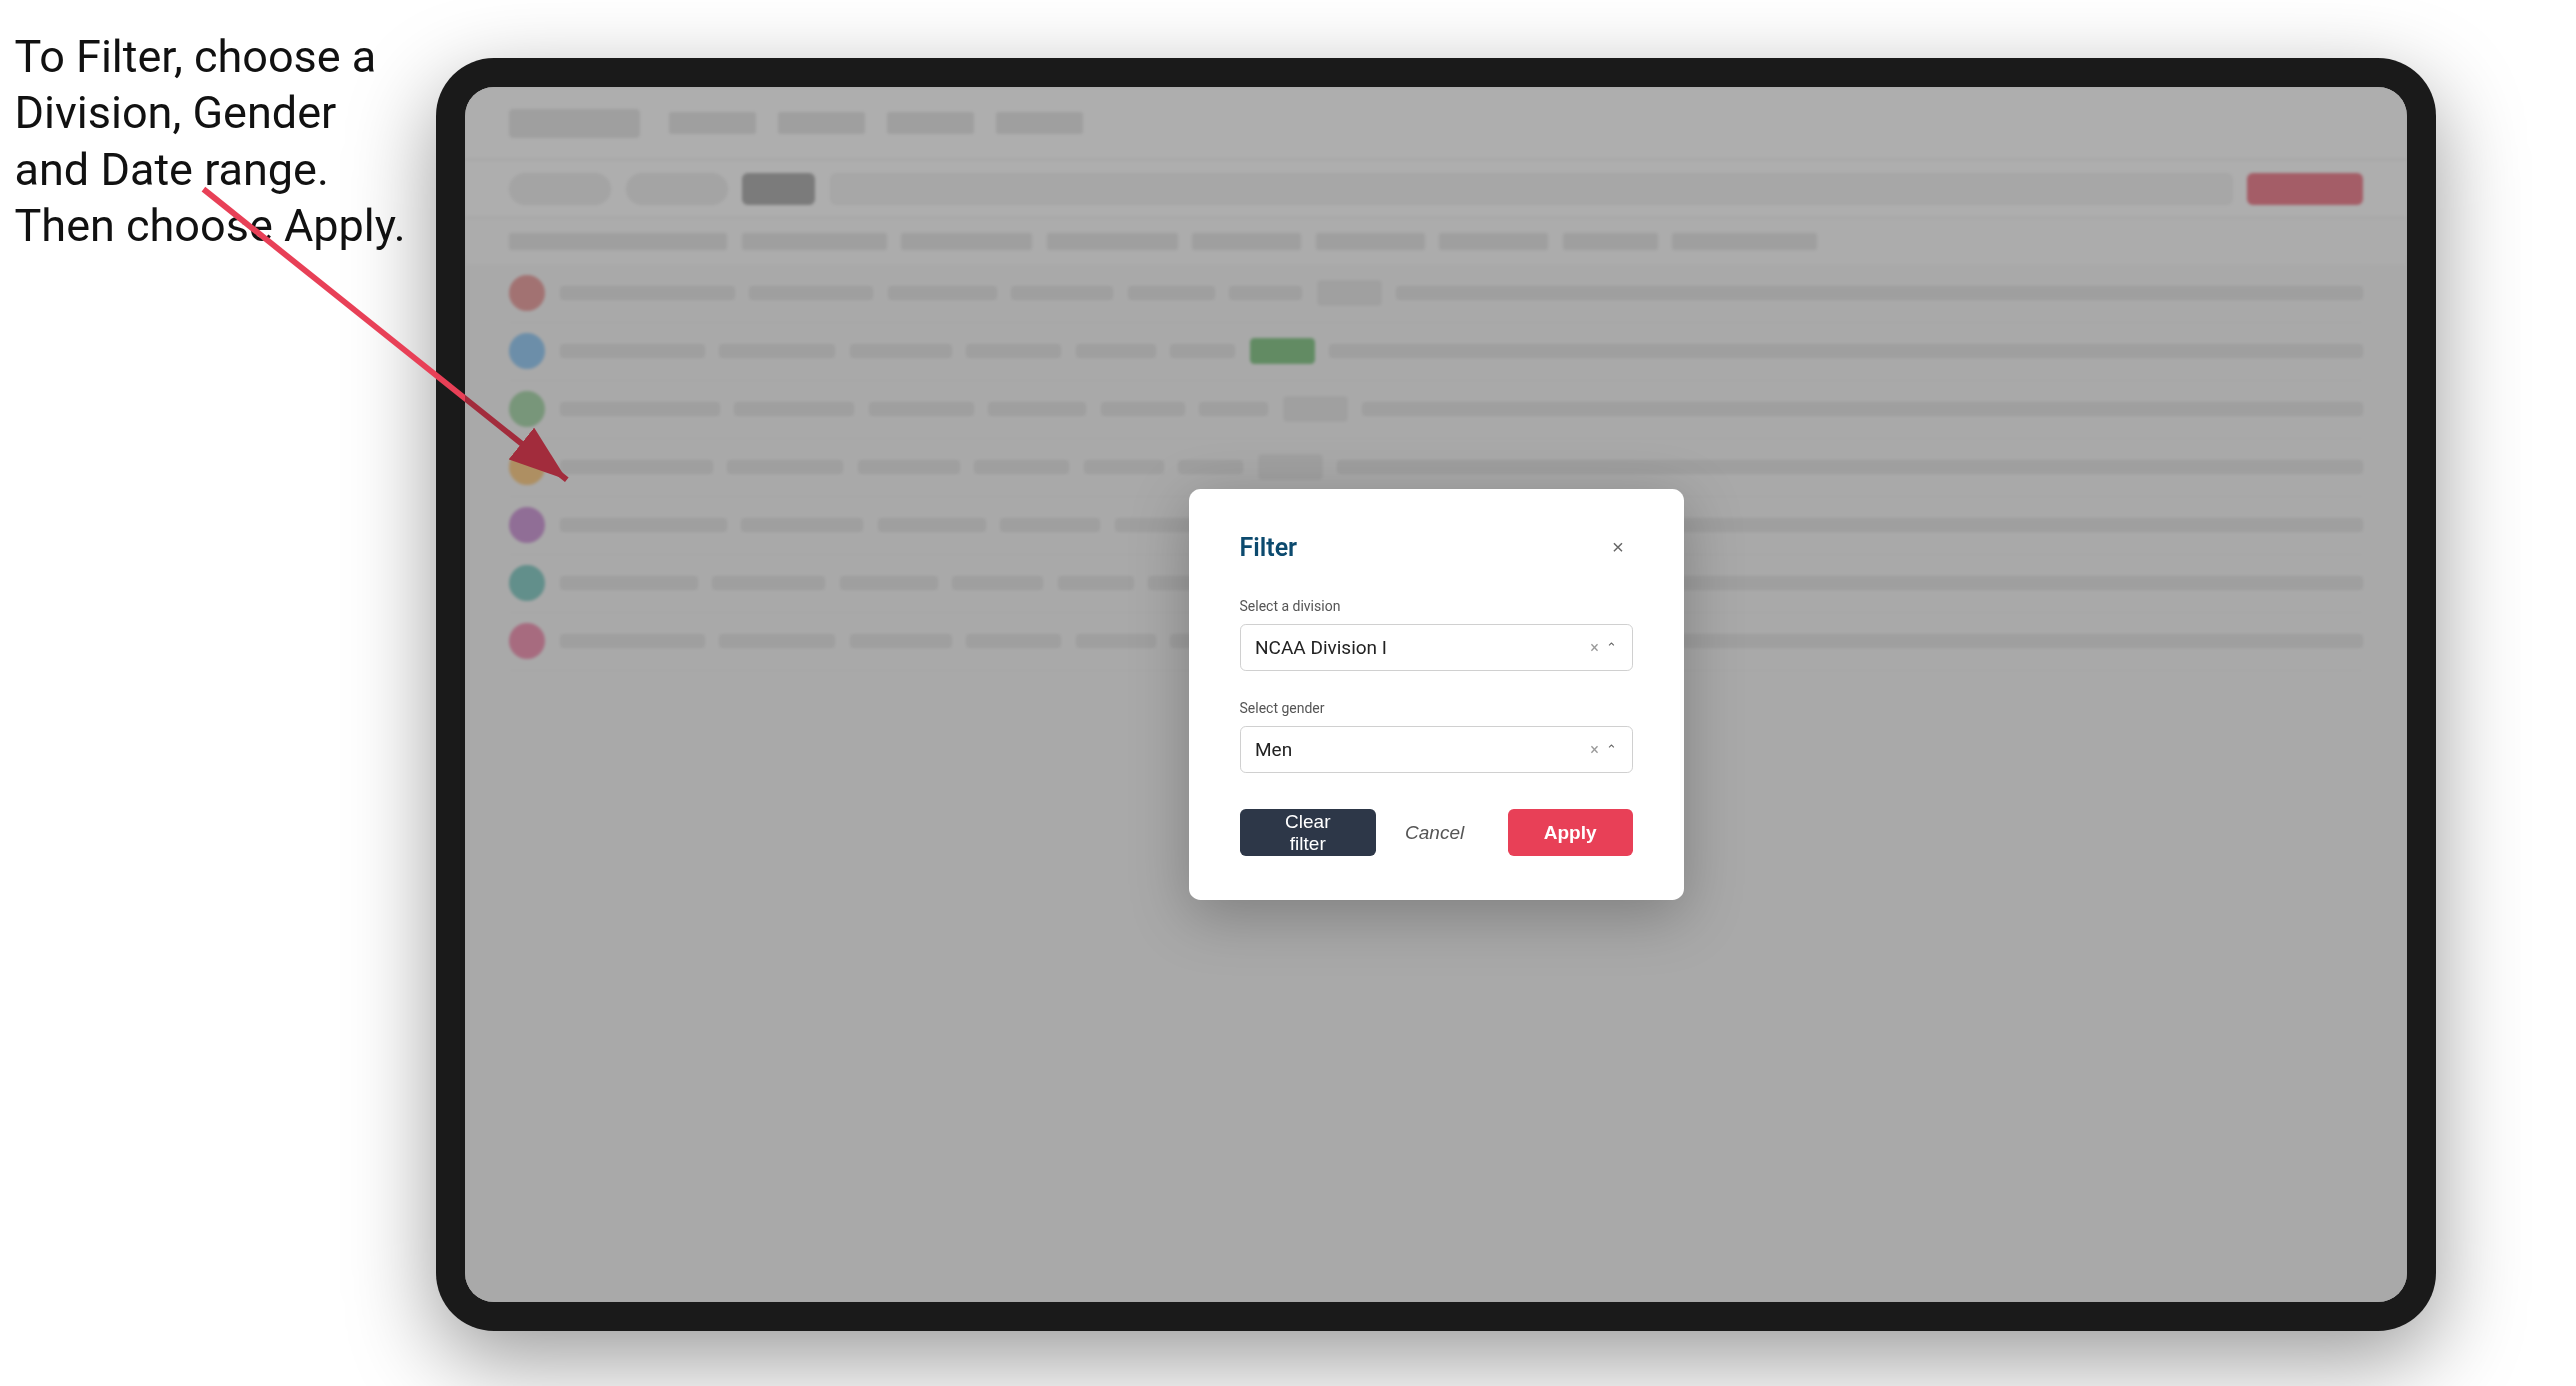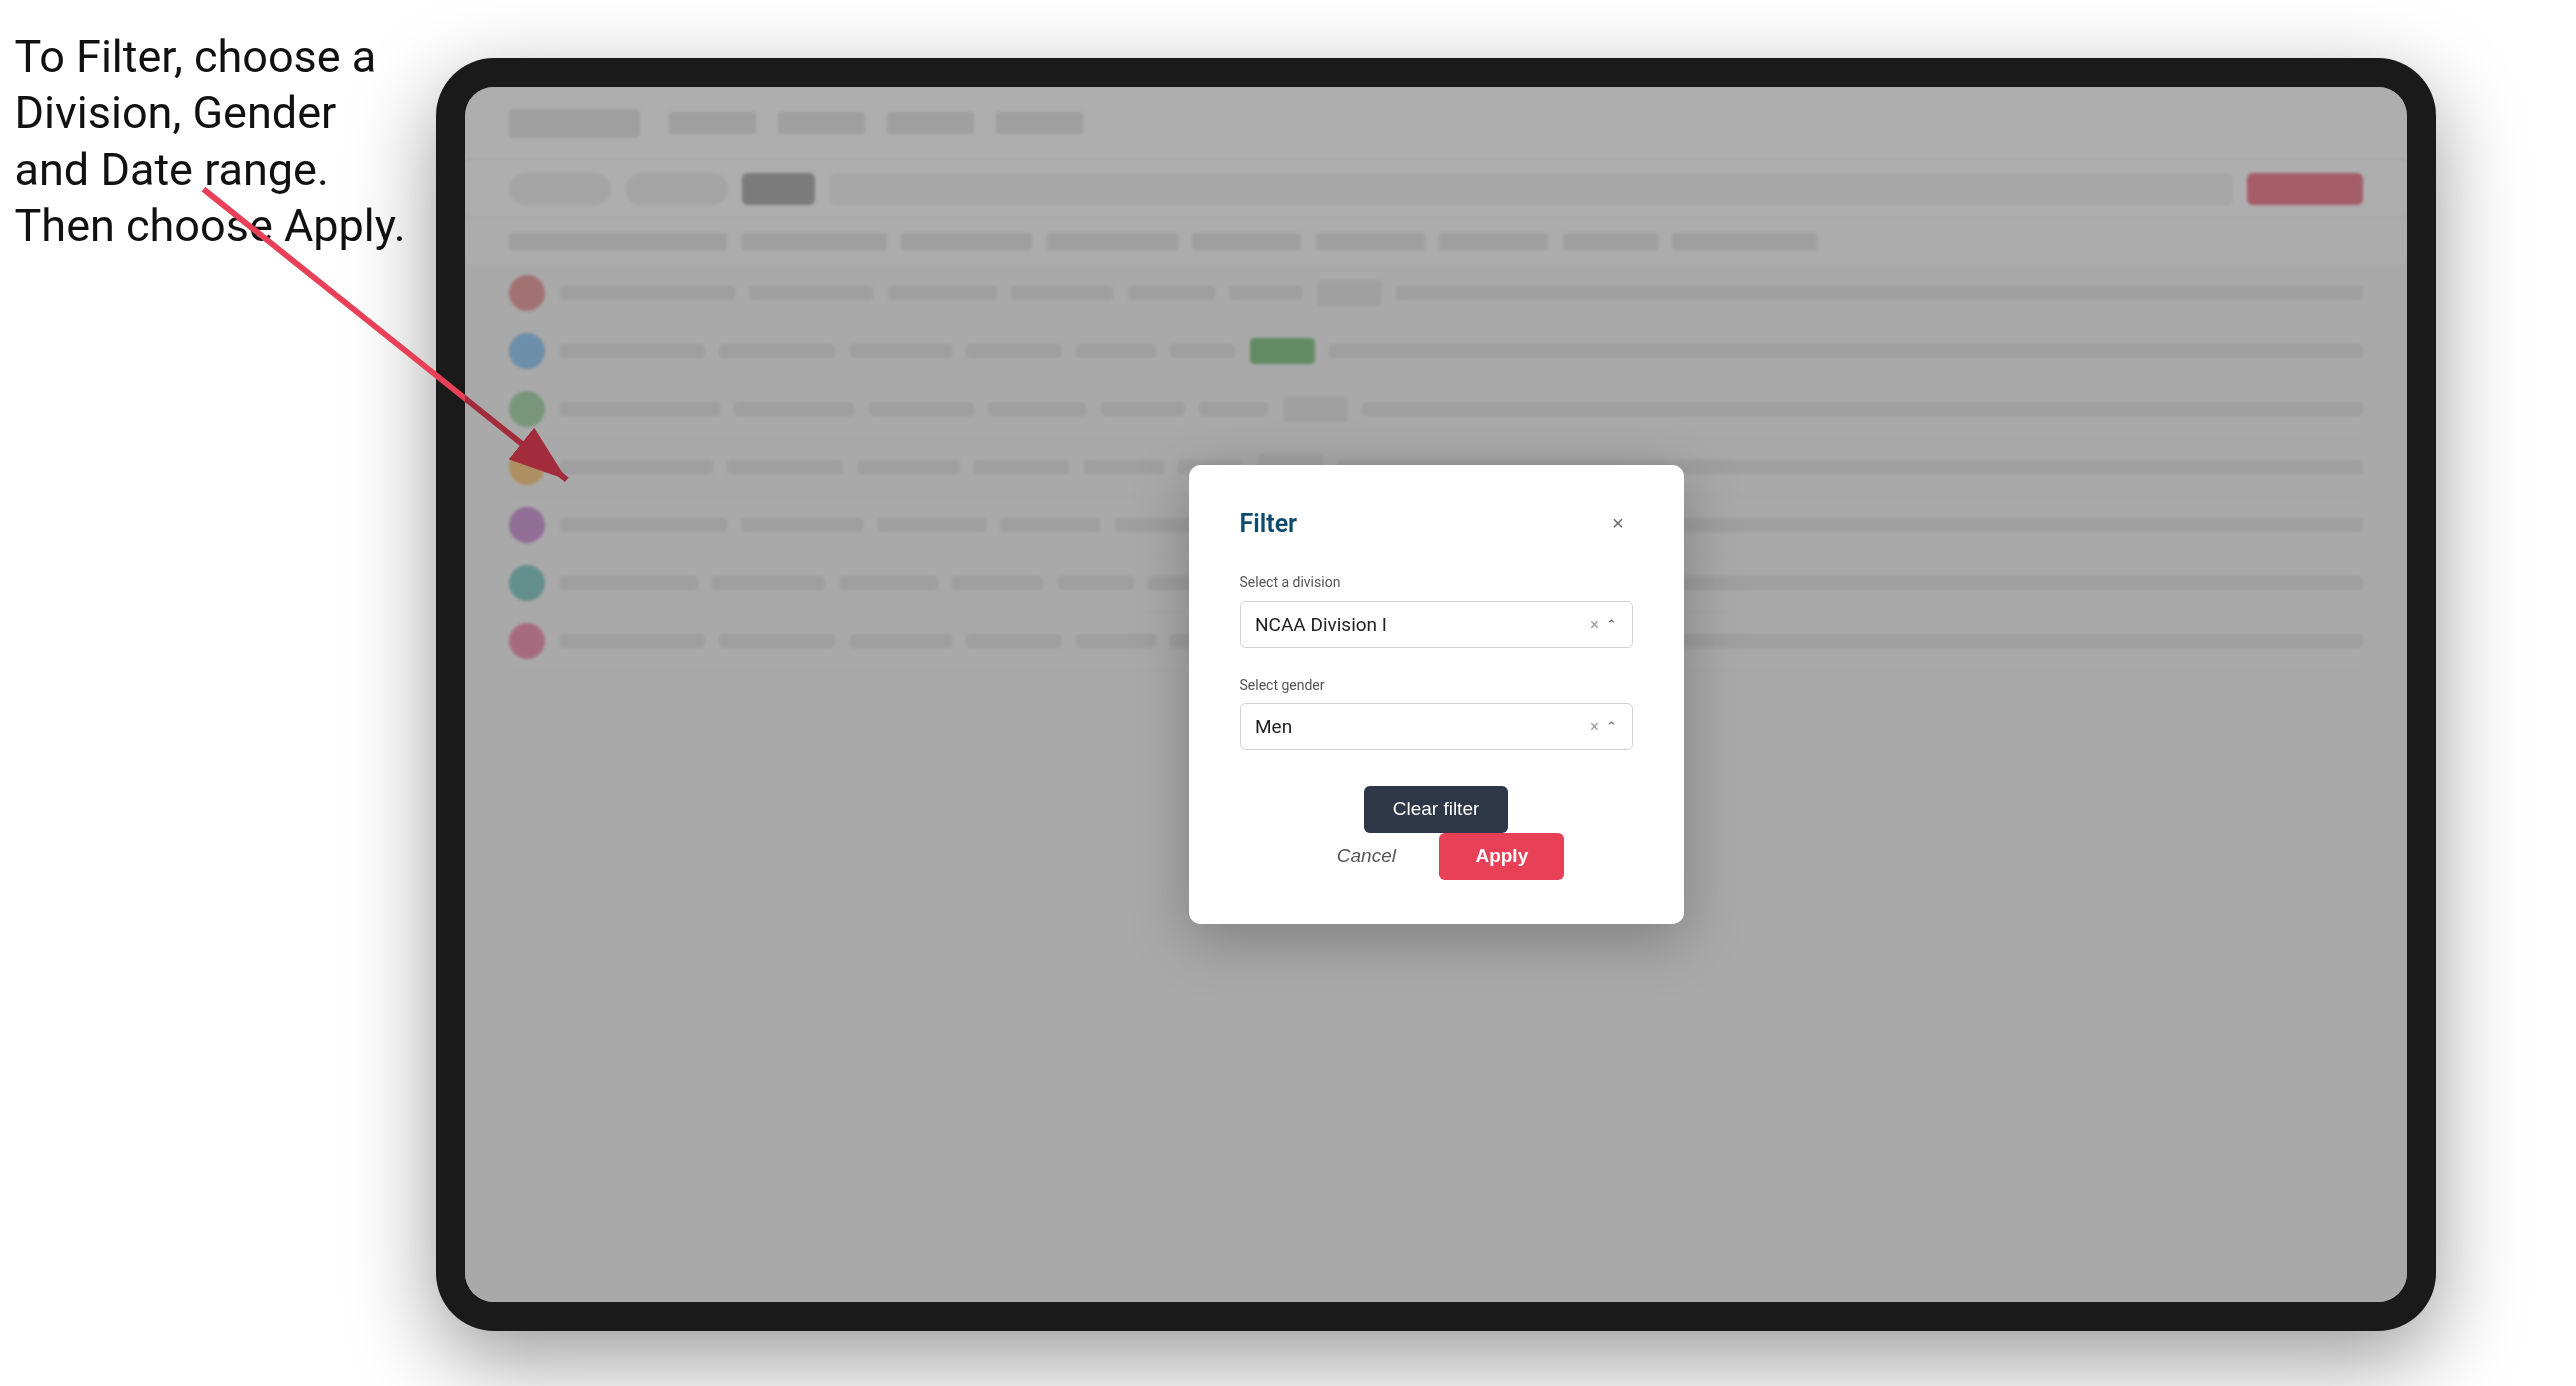--- a/index.html
+++ b/index.html
@@ -280,21 +280,20 @@
     .date-icon {
       font-size: 19px;
       color: #555;
     }
 
     .modal-footer {
       display: flex;
       justify-content: space-between;
       align-items: center;
       margin-top: 36px;
-      flex-direction: column;
     }
 
     .btn-clear-filter {
       height: 47px;
       padding: 0 29px;
       background: #2d3748;
       color: #fff;
       border: none;
       border-radius: 5.8px;
       font-size: 19px;

